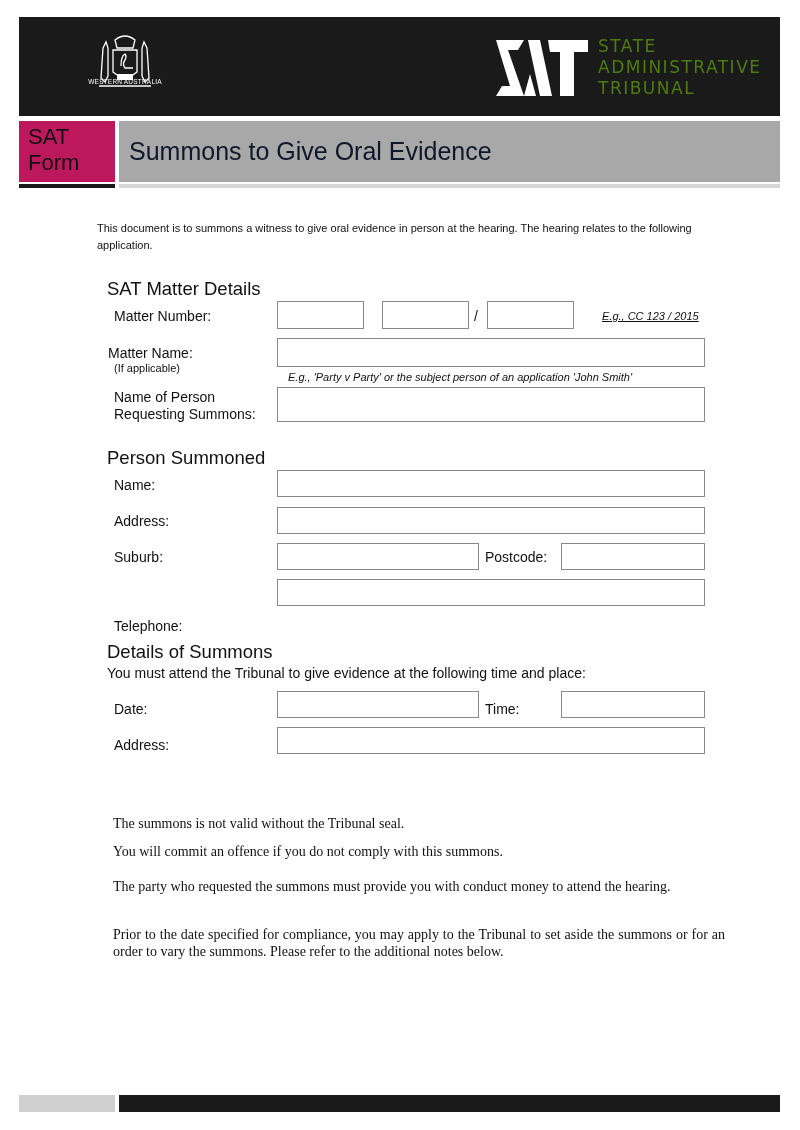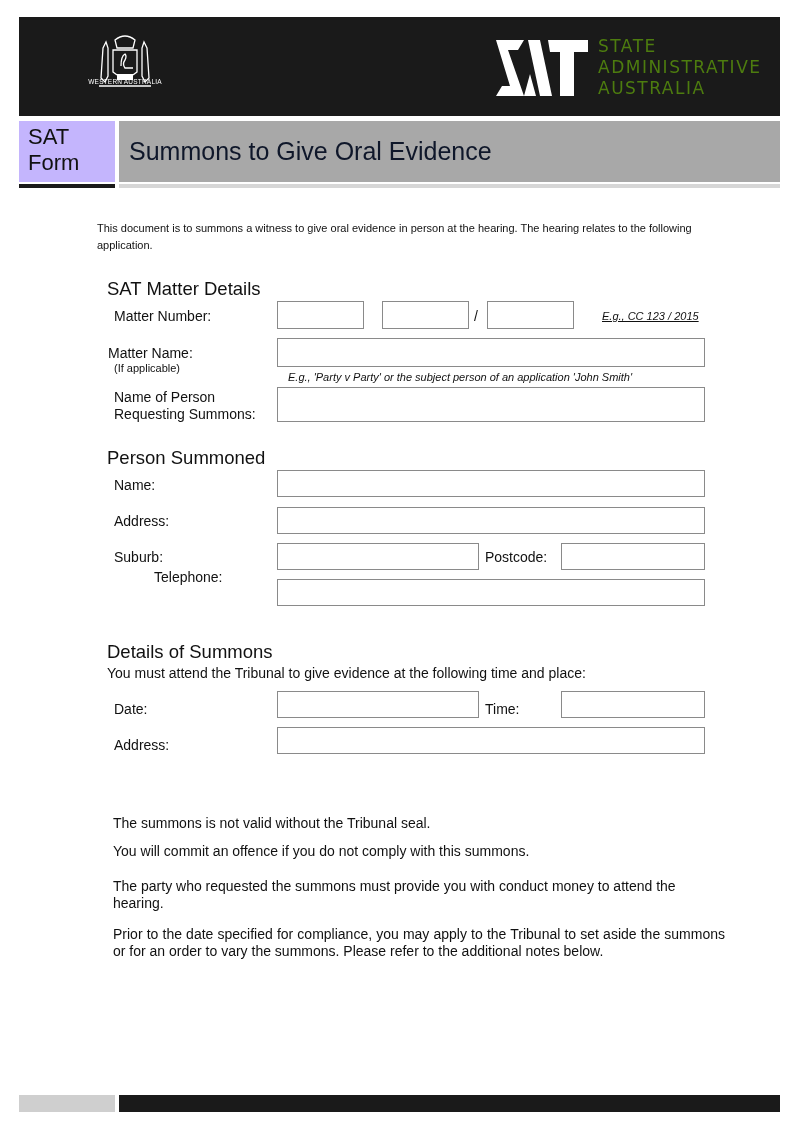--- a/index.html
+++ b/index.html
@@ -3,33 +3,33 @@
 <meta charset="utf-8">
 <style>
   html, body { margin:0; padding:0; background:#ffffff; }
   body { width:800px; height:1130px; position:relative; overflow:hidden; font-family:"Liberation Sans", sans-serif; color:#111; }
   .abs { position:absolute; }
   .header { left:19px; top:17px; width:761px; height:99px; background:#1a1a1a; }
   .crest { left:85px; top:30px; width:80px; height:76px; }
   .crest-label { left:60px; top:78px; width:130px; text-align:center; color:#fff; font-size:6.5px; letter-spacing:0.2px; }
   .sat-logo { left:494px; top:38px; width:96px; height:60px; }
   .sat-name { left:598px; top:36px; color:#4d7c0f; font-size:17px; line-height:21px; letter-spacing:1.5px; font-family:"DejaVu Sans", sans-serif; font-weight:normal; }
-  .form-tag { left:19px; top:121px; width:96px; height:61px; background:#c4b5fd; box-sizing:border-box; padding:3px 17px 0 9px; font-size:22px; line-height:26px; color:#111; }
+  .form-tag { left:19px; top:121px; width:96px; height:61px; background:#be185d; box-sizing:border-box; padding:3px 17px 0 9px; font-size:22px; line-height:26px; color:#111; }
   .title-bar { left:119px; top:121px; width:661px; height:61px; background:#a8a8a8; }
   .title-text { left:129px; top:135px; color:#0f172a; font-size:25px; line-height:32px; }
   .under-dark { left:19px; top:184px; width:96px; height:4px; background:#1a1a1a; }
   .under-light { left:119px; top:184px; width:661px; height:4px; background:#d6d6d6; }
   .intro { left:97px; top:220px; width:610px; font-size:11px; line-height:17px; }
   .section-h { font-size:18.5px; line-height:22px; color:#111; }
   .label { font-size:14px; line-height:17px; }
   .small { font-size:11px; line-height:13px; }
   .hint { font-size:11px; line-height:13px; font-style:italic; }
   .box { border:1px solid #8a8a8a; background:#fff; box-sizing:border-box; }
   .box input { width:100%; height:100%; border:none; outline:none; background:transparent; box-sizing:border-box; padding:2px 5px; font-family:"Liberation Sans", sans-serif; font-size:13px; }
-  .para { left:113px; width:612px; font-size:14px; line-height:17px; }
+  .para { left:113px; width:612px; font-size:14px; line-height:17px;font-family:Liberation Serif, serif; }
   .justify { text-align:justify; }
   .foot-light { left:19px; top:1095px; width:96px; height:17px; background:#cfcfcf; }
   .foot-dark { left:119px; top:1095px; width:661px; height:17px; background:#1a1a1a; }
 </style>
 </head>
 <body>
 
 <div class="abs header"></div>
 
 <svg class="abs crest" viewBox="0 0 80 76">
@@ -49,21 +49,21 @@
   <g fill="#fff">
     <polygon points="2,2 30,2 24,12 14,12 30,58 2,58 8,48 16,48"></polygon>
     <polygon points="34,2 46,2 58,58 46,58"></polygon>
     <polygon points="30,58 36,36 42,58"></polygon>
     <polygon points="54,2 94,2 94,14 80,14 80,58 66,58 66,14 56,14"></polygon>
   </g>
 </svg>
 <div class="abs sat-name">
   <div>STATE</div>
   <div>ADMINISTRATIVE</div>
-  <div>AUSTRALIA</div>
+  <div>TRIBUNAL</div>
 </div>
 
 <div class="abs form-tag">
   <div>SAT</div>
   <div>Form</div>
 </div>
 <div class="abs title-bar"></div>
 <div class="abs title-text">Summons to Give Oral Evidence</div>
 <div class="abs under-dark"></div>
 <div class="abs under-light"></div>
@@ -94,21 +94,21 @@
 <div class="abs box" style="left:277px;top:470px;width:428px;height:27px;"><input type="text" value="" style=""></div>
 
 <div class="abs label" style="left:114px;top:513px;">Address:</div>
 <div class="abs box" style="left:277px;top:507px;width:428px;height:27px;"><input type="text" value="" style=""></div>
 
 <div class="abs label" style="left:114px;top:549px;">Suburb:</div>
 <div class="abs box" style="left:277px;top:543px;width:202px;height:27px;"><input type="text" value="" style=""></div>
 <div class="abs label" style="left:485px;top:549px;">Postcode:</div>
 <div class="abs box" style="left:561px;top:543px;width:144px;height:27px;"><input type="text" value="" style=""></div>
 
-<div class="abs label" style="left:114px;top:569px;margin-left:40px;">Telephone:</div>
+<div class="abs label" style="left:114px;top:618px;">Telephone:</div>
 <div class="abs box" style="left:277px;top:579px;width:428px;height:27px;"><input type="text" value="" style=""></div>
 
 <div class="abs section-h" style="left:107px;top:641px;">Details of Summons</div>
 <div class="abs label" style="left:107px;top:665px;">You must attend the Tribunal to give evidence at the following time and place:</div>
 <div class="abs label" style="left:114px;top:701px;">Date:</div>
 <div class="abs box" style="left:277px;top:691px;width:202px;height:27px;"><input type="text" value="" style=""></div>
 <div class="abs label" style="left:485px;top:701px;">Time:</div>
 <div class="abs box" style="left:561px;top:691px;width:144px;height:27px;"><input type="text" value="" style=""></div>
 
 <div class="abs label" style="left:114px;top:737px;">Address:</div>

